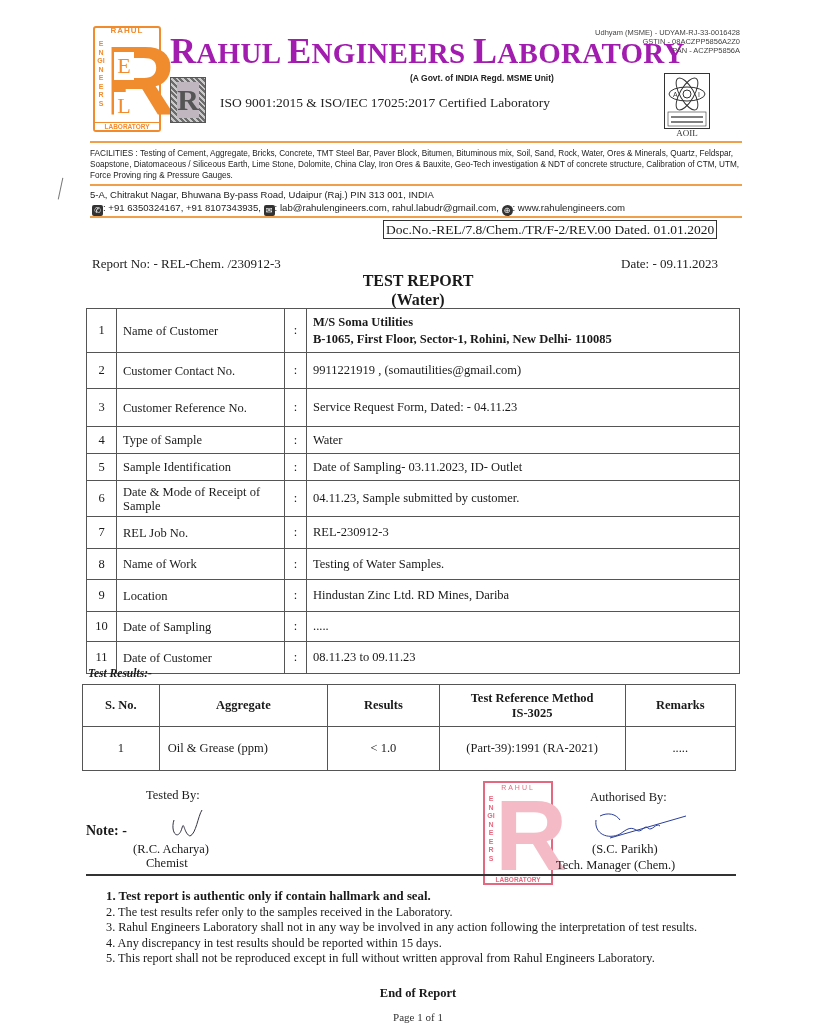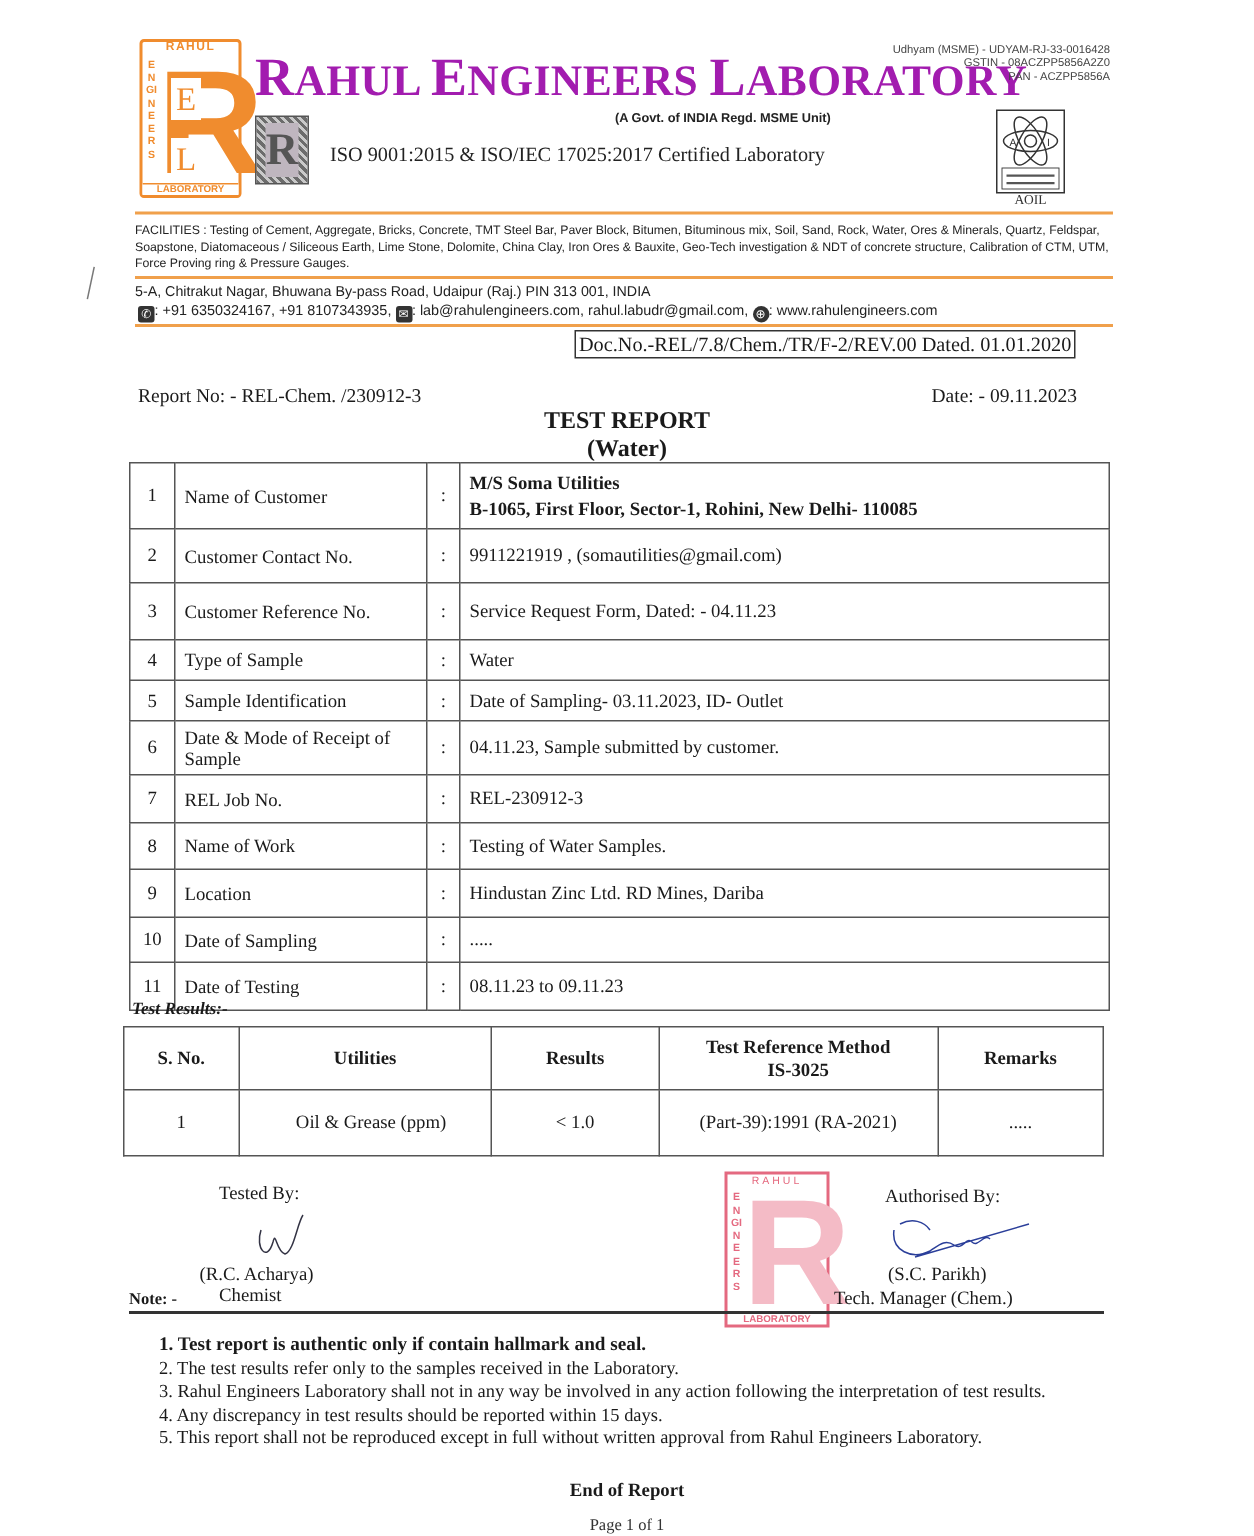--- a/index.html
+++ b/index.html
@@ -46,37 +46,37 @@
     table.info td.lbl { width: 168px; line-height: 14px; }
     table.info td.col { width: 22px; text-align: center; padding: 0; }
     table.info td.val { line-height: 17px; }
     table.info td.val.bold { font-weight: bold; }
 
     .results-label { left: 88px; top: 667px; font-weight: bold; font-style: italic; font-size: 11.5px; }
     table.res { position: absolute; left: 82px; top: 684px; width: 654px; border-collapse: collapse; font-size: 12.5px; }
     table.res th, table.res td { border: 1px solid #555; text-align: center; vertical-align: middle; }
     table.res th { font-weight: bold; height: 42px; font-size: 12.5px; line-height: 15px; }
     table.res td { height: 44px; }
-    table.res td.param { text-align: center; padding-left: 8px; }
+    table.res td.param { text-align: left; padding-left: 8px; }
 
     .sig-left { left: 146px; top: 788px; font-size: 12.5px; }
     .sig-scrib { left: 168px; top: 806px; }
     .sig-name { left: 133px; top: 842px; font-size: 12.5px; line-height: 14px; }
     .seal { left: 483px; top: 781px; width: 70px; height: 104px; border: 2px solid #e0506a; opacity: 0.85; }
     .seal .st { position:absolute; left:0; top:1px; width:100%; text-align:center; font-family:"Liberation Sans",sans-serif; font-size:7px; color:#e0506a; letter-spacing: 2px;}
     .seal .sb { position:absolute; left:0; bottom:0; width:100%; text-align:center; font-family:"Liberation Sans",sans-serif; font-size:6.5px; color:#e0506a; border-top:1px solid #e0506a; font-weight: bold;}
     .seal .sR { position:absolute; left:10px; top:2px; font-family:"Liberation Sans",sans-serif; font-size:100px; line-height:100px; color:#f3b0bd; font-weight:bold;}
     .seal .ss { position:absolute; left:2px; top:12px; width:8px; font-family:"Liberation Sans",sans-serif; font-size:7px; line-height:8.5px; color:#e0506a; text-align:center; font-weight: bold;}
     .auth { left: 590px; top: 790px; font-size: 12.5px; }
     .auth-scrib { left: 590px; top: 808px; }
     .auth-name { left: 592px; top: 842px; font-size: 12.5px; line-height: 14px; }
     .auth-title { left: 556px; top: 858px; font-size: 12.5px; }
     .sig-line { left: 86px; top: 874px; width: 650px; height: 1.5px; background: #333; }
 
-    .note { left: 86px; top: 860px; font-weight: bold; font-size: 11px; }
+    .note { left: 86px; top: 823px; font-weight: bold; font-size: 14px; }
     .notes { left: 86px; top: 889px; font-size: 12.3px; line-height: 15.6px; margin-left: 20px; }
     .notes .n1 { font-weight: bold; font-size: 12.8px; }
     .end { left: 0; top: 986px; width: 836px; text-align: center; font-weight: bold; font-size: 12.5px; }
     .page { left: 0; top: 1011px; width: 836px; text-align: center; font-size: 11px; color: #333; }
     .scan-mark { left: 60px; top: 178px; width: 4px; height: 22px; border-left: 1px solid #777; transform: rotate(12deg); }
   </style>
 </head>
 <body>
 
 <div class="abs logo-box">
@@ -197,33 +197,33 @@
     <td class="val">Hindustan Zinc Ltd. RD Mines, Dariba</td>
   </tr>
   <tr style="height:30px">
     <td class="num">10</td>
     <td class="lbl">Date of Sampling</td>
     <td class="col">:</td>
     <td class="val">.....</td>
   </tr>
   <tr style="height:32px">
     <td class="num">11</td>
-    <td class="lbl">Date of Testing</td>
+    <td class="lbl">Date of Customer</td>
     <td class="col">:</td>
     <td class="val">08.11.23 to 09.11.23</td>
   </tr>
 </tbody>
   </table>
 
 <div class="abs results-label">Test Results:-</div>
 <table class="res">
   <tbody>
       <tr>
     <th style="width:66px">S. No.</th>
-    <th style="width:145px">Utilities</th>
+    <th style="width:145px">Aggregate</th>
     <th style="width:96px">Results</th>
     <th style="width:160px">
       <div>Test Reference Method</div>
       <div>IS-3025</div>
     </th>
     <th style="width:95px">Remarks</th>
   </tr>
   <tr>
     <td>1</td>
     <td class="param">Oil &amp; Grease (ppm)</td>

